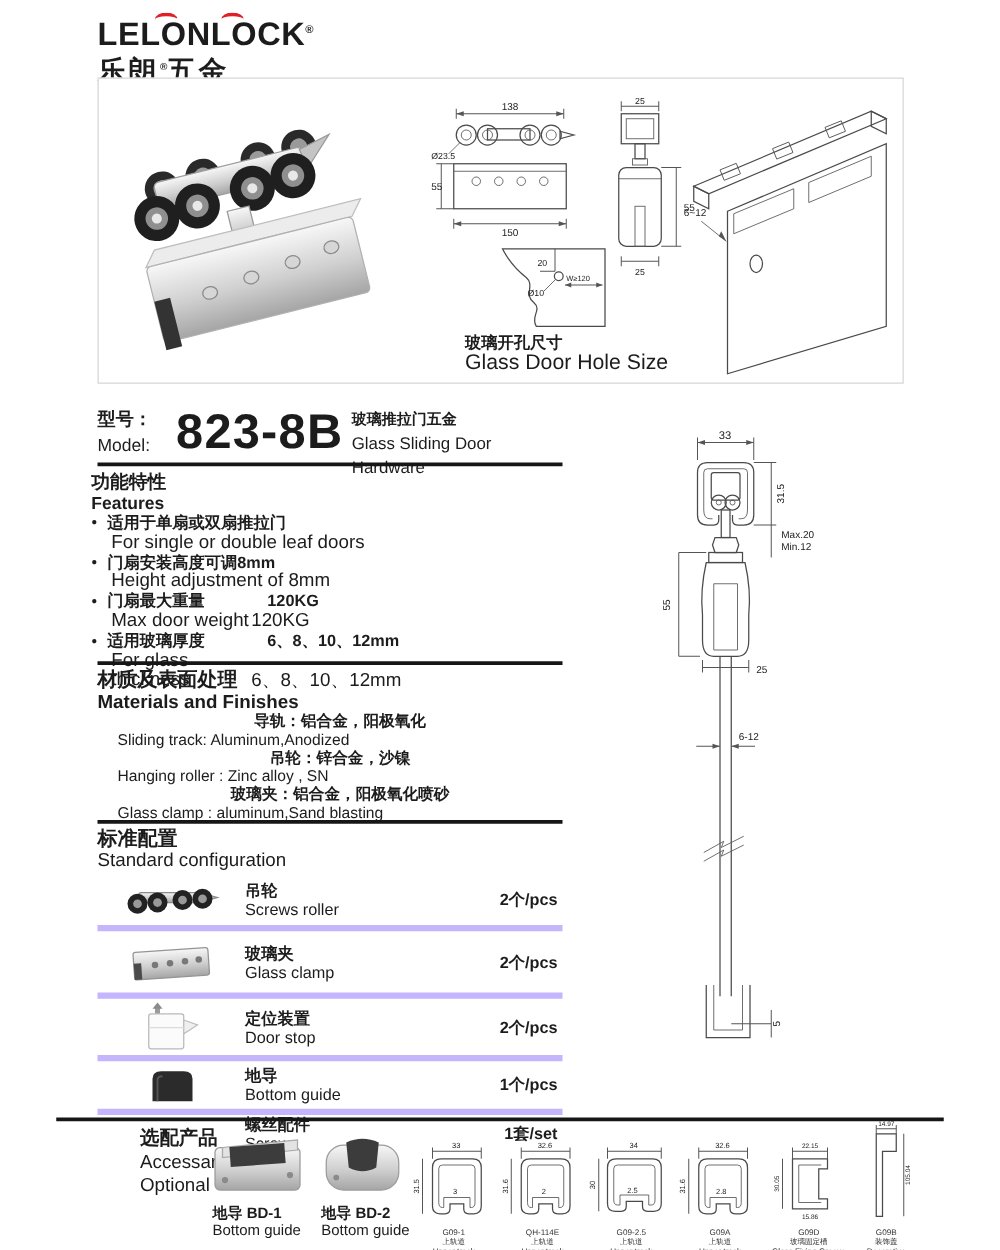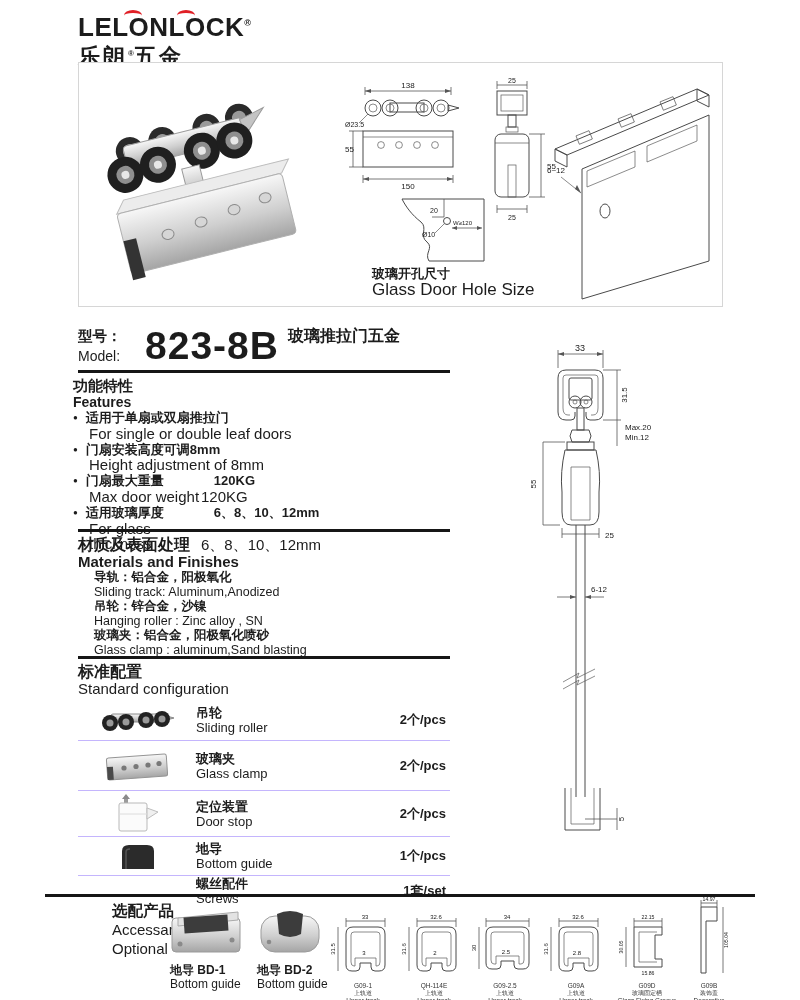--- a/index.html
+++ b/index.html
@@ -21,40 +21,40 @@
   text{fill:#222;font-family:"Liberation Sans",sans-serif;}
   .t9{font-size:9px;} .t8{font-size:8px;} .t7{font-size:7px;} .t6{font-size:6px;} .t5{font-size:5.2px;}
   .hole-cap-cn{font-size:13px;font-weight:700;line-height:16px;}
   .hole-cap-en{font-size:17px;line-height:16px;}
   
   .model-row{left:78px;top:322px;width:372px;display:flex;}
   .m-lab{font-size:14.5px;font-weight:700;line-height:20px;width:58px;padding-top:4px;}
   .m-lab .en{font-weight:400;font-size:14px;}
   .m-num{font-size:39px;font-weight:700;letter-spacing:1px;line-height:48px;width:152px;text-align:center;}
   .m-prod{padding-top:4px;line-height:19px;}
-  .m-prod .cn{font-size:16px;font-weight:700;}
+  .m-prod .cn{font-size:12px;font-weight:700;}
   .m-prod .en{font-size:13.5px;}
   .rule{left:78px;width:372px;height:3px;background:#161616;}
   
   .sec-title-cn{font-size:15px;font-weight:700;line-height:17px;}
   .sec-title-en{font-size:14px;font-weight:700;line-height:16px;}
   .features{left:73px;top:377px;width:372px;}
   .f-cn{font-size:13px;font-weight:700;line-height:15.8px;}
   .f-cn::before{content:"●";font-size:8px;margin-right:8px;vertical-align:2px;}
   .f-en{font-size:15px;line-height:15.8px;padding-left:16px;}
   .lab-w{display:inline-block;width:128px;}
   
   .materials{left:78px;top:536px;width:372px;}
   .materials .sec-title-en{font-size:15px;}
-  .mat-cn{font-size:12.5px;font-weight:700;line-height:14.6px;padding-left:16px;}
+  .mat-cn{font-size:12.5px;font-weight:700;line-height:14.6px;padding-left:16px;text-align:center;}
   .mat-en{font-size:12.5px;line-height:14.6px;padding-left:16px;}
   
   .standard{left:78px;top:662px;width:372px;}
   .std-rows{margin-top:3px;}
-  .std-row{display:flex;align-items:center;border-bottom:1px solid #c4b5fd;}
+  .std-row{display:flex;align-items:center;border-bottom:5px solid #c4b5fd;}
   .std-row:last-child{border-bottom:none;}
   .r1{height:40px;}.r2{height:49px;}.r3{height:45px;}.r4{height:38px;}.r5{height:29px;}
   .std-img{width:118px;display:flex;justify-content:center;align-items:center;}
   .std-name{width:170px;}
   .std-name .cn{font-size:13px;font-weight:700;line-height:15px;}
   .std-name .en{font-size:13px;line-height:15px;}
   .std-qty{width:80px;font-size:13px;font-weight:700;text-align:right;}
   
   .right-draw{left:505px;top:342px;}
   
@@ -228,20 +228,21 @@
 </div>
 
 <div class="abs model-row">
   <div class="m-lab">
     <div>型号：</div>
     <div class="en">Model:</div>
   </div>
   <div class="m-num">823-8B</div>
   <div class="m-prod">
     <div class="cn">玻璃推拉门五金</div>
+    <div class="en">Glass Sliding Door Hardware</div>
   </div>
 </div>
 <div class="abs rule" style="top:370px;"></div>
 
 <div class="abs features">
   <div class="sec-title-cn">功能特性</div>
   <div class="sec-title-en">Features</div>
   <div>
     <div class="f-cn"><span>适用于单扇或双扇推拉门</span></div>
     <div class="f-en"><span>For single or double leaf doors</span></div>
@@ -288,21 +289,21 @@
           <circle cx="49" cy="14" r="8" fill="#222"></circle>
             <circle cx="65" cy="13" r="8" fill="#222"></circle>
           <circle cx="13" cy="17" r="3.5" fill="#999"></circle>
             <circle cx="29" cy="16" r="3.5" fill="#999"></circle>
           <circle cx="49" cy="14" r="3.5" fill="#999"></circle>
             <circle cx="65" cy="13" r="3.5" fill="#999"></circle>
         </svg>
       </div>
       <div class="std-name">
         <div class="cn">吊轮</div>
-        <div class="en">Sliding roller</div>
+        <div class="en">Screws roller</div>
       </div>
       <div class="std-qty">2个/pcs</div>
     </div>
 
     <div class="std-row r2">
       <div class="std-img">
         <svg width="68" height="34" viewBox="0 0 68 34">
           <rect x="4" y="7" width="60" height="22" rx="2" fill="url(#g-sil)" stroke="#949494" transform="rotate(-4 34 18)"></rect>
           <rect x="4" y="16" width="6" height="13" fill="#4a4a4a" transform="rotate(-4 34 18)"></rect>
           <circle cx="21" cy="19" r="2.6" fill="#787878"></circle>

